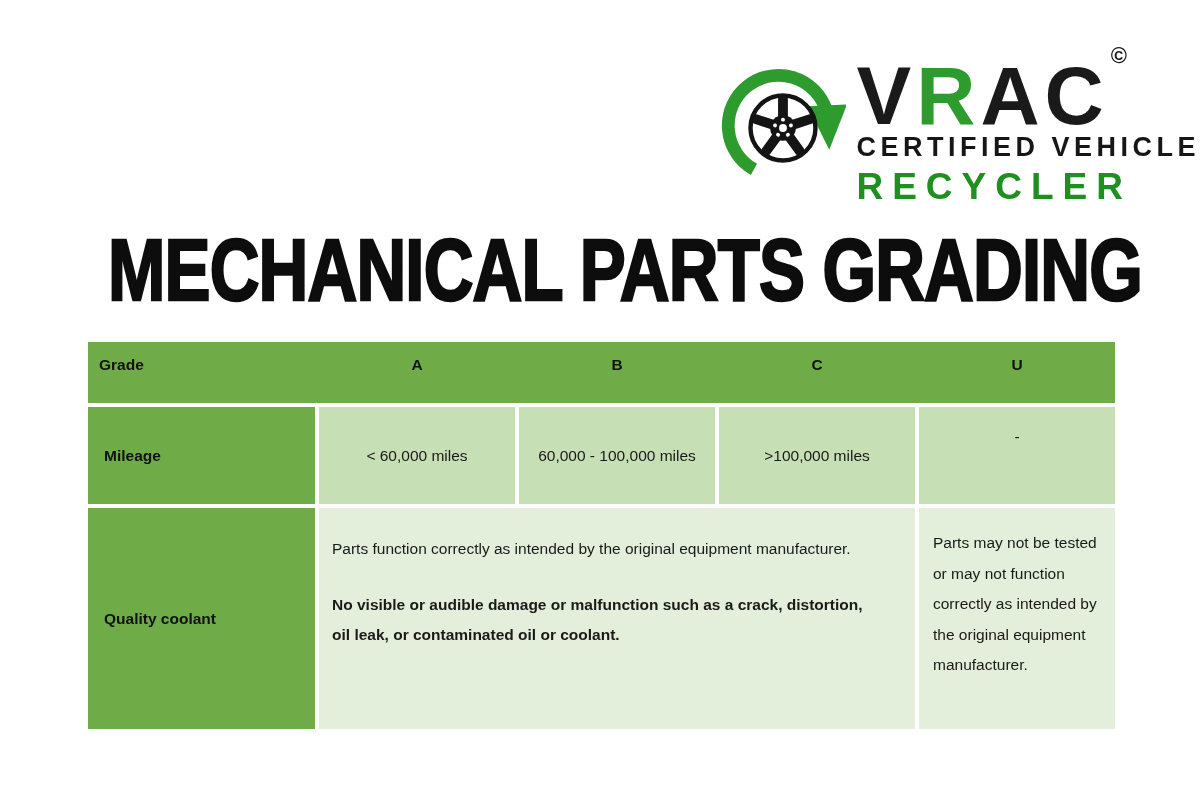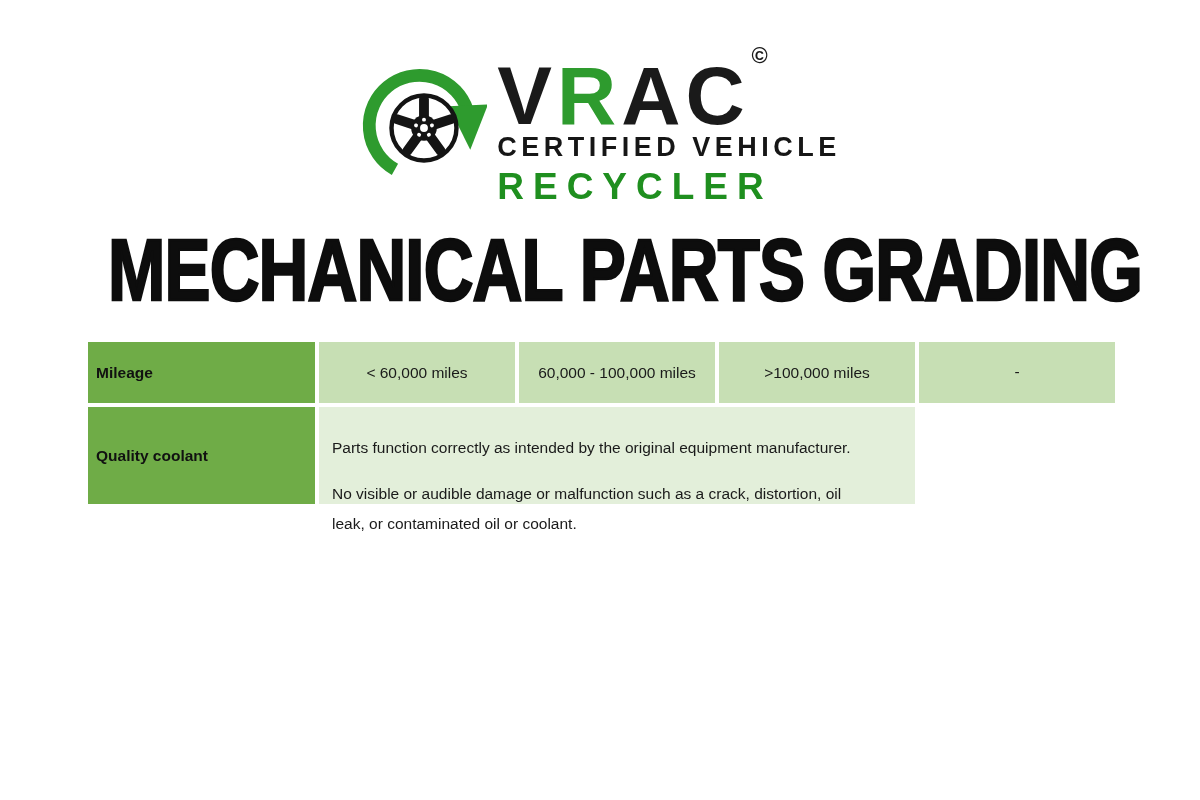--- a/index.html
+++ b/index.html
@@ -13,21 +13,21 @@
   *{margin:0;padding:0;box-sizing:border-box;}
   html,body{background:#fff;}
   .page{
     position:relative;width:1200px;height:800px;background:#fff;overflow:hidden;
     font-family:"Liberation Sans",sans-serif;color:var(--ink);
   }
 
   
   .logo-row{
     position:absolute;top:60px;left:0;width:100%;
-    display:flex;justify-content:center;align-items:flex-start;
+    display:flex;justify-content:flex-end;align-items:flex-start;
   }
   .logo-icon{width:128px;height:132px;margin-right:10px;margin-top:2px;}
   .logo-text{display:flex;flex-direction:column;align-items:flex-start;}
   .logo-brand{
     font-size:82px;font-weight:700;line-height:72px;letter-spacing:5px;
     color:var(--ink);white-space:nowrap;
   }
   .logo-brand .green{color:var(--logo-green);}
   .logo-copy{
     font-size:22px;font-weight:700;vertical-align:top;
@@ -73,32 +73,32 @@
     font-weight:700;color:#111;padding-top:14px;text-align:center;
   }
   .th.row-label{text-align:left;padding-left:11px;}
   .cell{
     display:flex;align-items:center;justify-content:center;
     text-align:center;line-height:28px;padding:0 12px;
   }
   .label-cell{
     background:var(--header-green);
     justify-content:flex-start;text-align:left;
-    font-weight:700;color:#111;padding-left:8px;
+    font-weight:700;color:#111;padding-left:16px;
   }
   .mileage-cell{background:var(--row-light-green);}
   .mileage-cell.dash{align-items:flex-start;padding-top:16px;}
   .quality-merged{
     grid-column:2/5;
     background:var(--row-lighter-green);
     display:block;text-align:left;
     padding:26px 30px 0 13px;line-height:30px;
   }
   .quality-merged p{max-width:540px;}
-  .quality-merged .para-gap{margin-top:16px;}
+  .quality-merged .para-gap{margin-top:26px;font-weight:bold;}
   .quality-u{
     background:var(--row-lighter-green);
     display:block;text-align:left;
     padding:20px 12px 0 14px;line-height:30.5px;
   }
 </style>
 </head>
 <body>
 
 <div class="page">
@@ -132,27 +132,35 @@
       <div class="logo-brand"><span>V</span><span class="green">R</span><span>A</span><span>C</span><span class="logo-copy">©</span></div>
       <div class="logo-sub">CERTIFIED VEHICLE</div>
       <div class="logo-sub2">RECYCLER</div>
     </div>
   </div>
 
   <div class="page-title">MECHANICAL PARTS GRADING</div>
 
   <div class="grading-table">
 
+    <div class="thead">
+      <div class="th row-label">Grade</div>
+      <div class="th">A</div>
+      <div class="th">B</div>
+      <div class="th">C</div>
+      <div class="th">U</div>
+    </div>
 
     <div class="cell label-cell">Mileage</div>
     <div class="cell mileage-cell">&lt; 60,000 miles</div>
     <div class="cell mileage-cell">60,000 - 100,000 miles</div>
     <div class="cell mileage-cell">&gt;100,000 miles</div>
     <div class="cell mileage-cell dash">-</div>
 
     <div class="cell label-cell">Quality coolant</div>
     <div class="cell quality-merged">
       <p>Parts function correctly as intended by the original equipment manufacturer.</p>
       <p class="para-gap">No visible or audible damage or malfunction such as a crack, distortion, oil leak, or contaminated oil or coolant.</p>
     </div>
+    <div class="cell quality-u">Parts may not be tested or may not function correctly as intended by the original equipment manufacturer.</div>
 
   </div>
 </div>
 
 </body></html>

